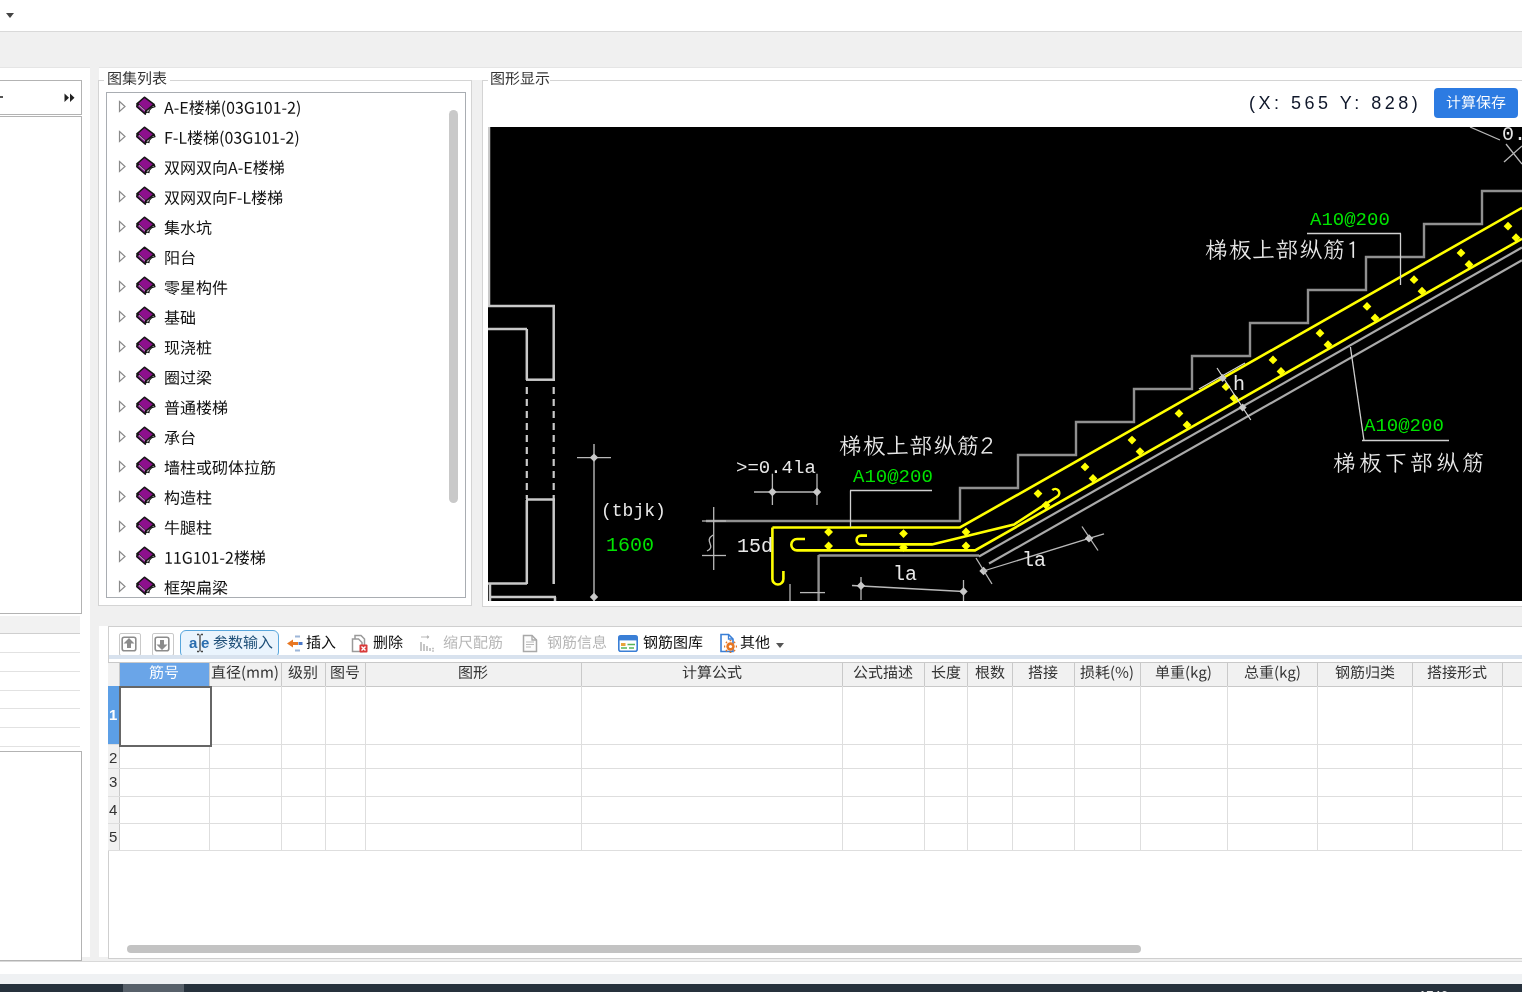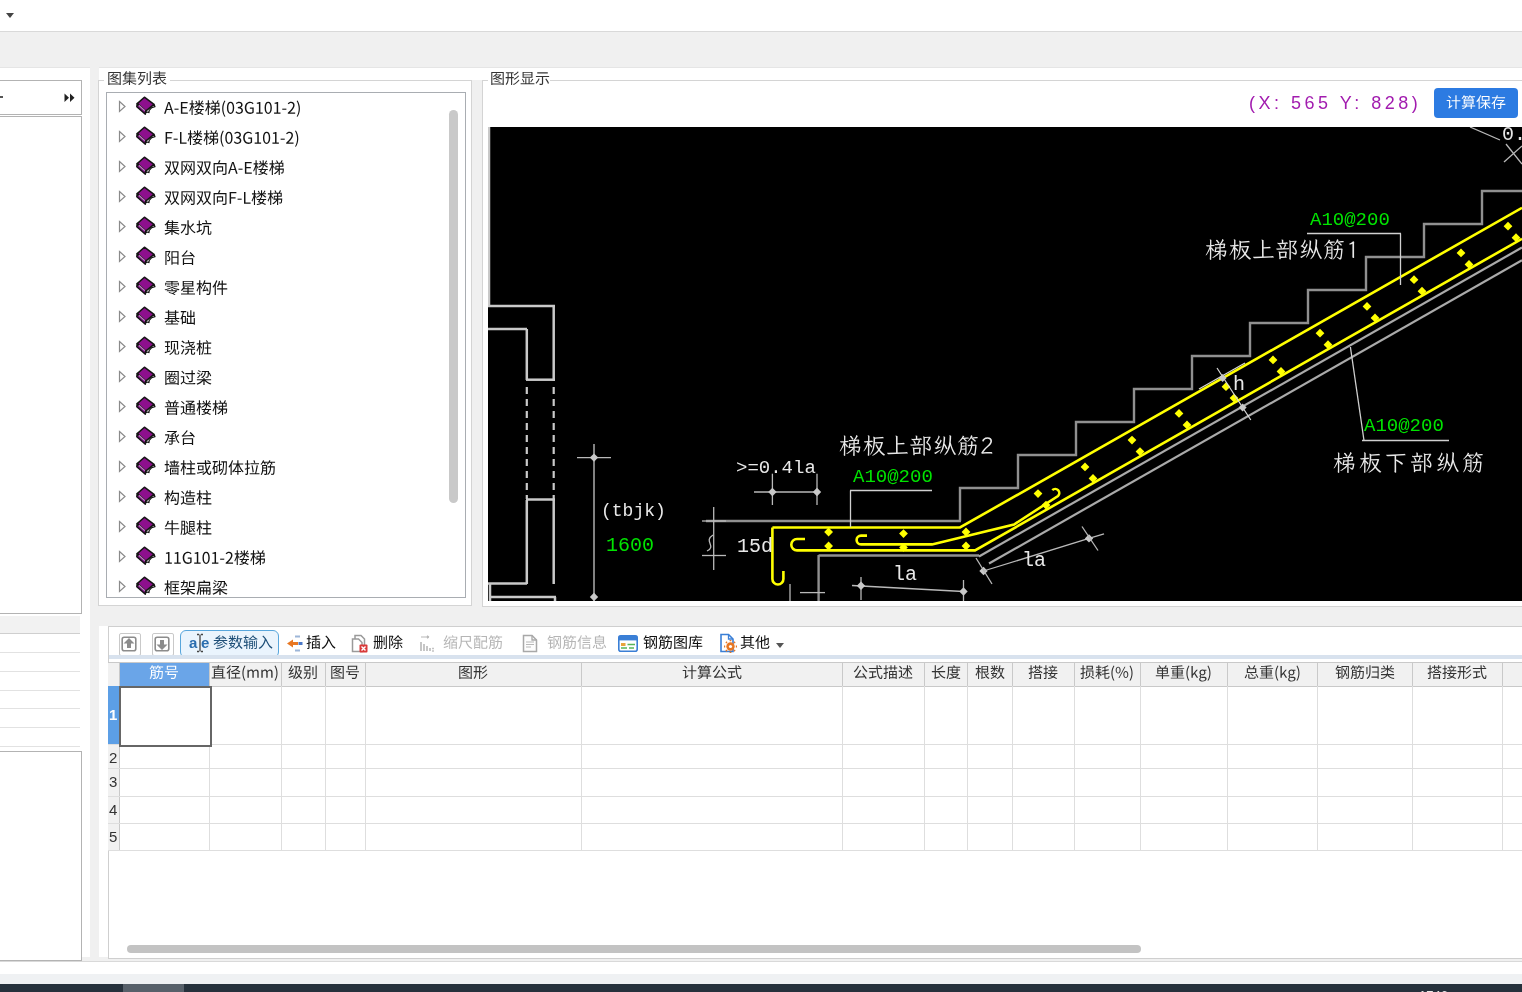--- a/index.html
+++ b/index.html
@@ -515,21 +515,21 @@
 <div class="a" style="left:482px;top:80px;width:1048px;height:525px;border:1px solid #d4d4d4;background:#fff"></div>
 <div class="a" style="left:488px;top:72px;width:62px;height:16px;background:#fff"></div>
 <svg class="a" style="left:490.0px;top:71.0px;" width="62" height="19">
     <g transform="translate(0,12.82) scale(0.01500,-0.01500)" fill="#333">
       <use href="#s56FE" x="0"></use>
       <use href="#s5F62" x="1000"></use>
       <use href="#s663E" x="2000"></use>
       <use href="#s793A" x="3000"></use>
     </g>
   </svg>
-<div class="a" style="left:1249px;top:93px;font:normal 18px 'Liberation Sans',sans-serif;color:#a21caf;white-space:pre;letter-spacing:3.5px">(X: 565 Y: 828)</div>
+<div class="a" style="left:1249px;top:93px;font:normal 18px 'Liberation Sans',sans-serif;color:#0f172a;white-space:pre;letter-spacing:3.5px">(X: 565 Y: 828)</div>
 <div class="a" style="left:1434px;top:88px;width:84px;height:30px;background:#2c7be2;border-radius:4px"></div>
 <svg class="a" style="left:1446.0px;top:95.0px;" width="62" height="19">
     <g transform="translate(0,12.82) scale(0.01500,-0.01500)" fill="#fff">
       <use href="#s8BA1" x="0"></use>
       <use href="#s7B97" x="1000"></use>
       <use href="#s4FDD" x="2000"></use>
       <use href="#s5B58" x="3000"></use>
     </g>
   </svg>
 <svg class="a" style="left:488px;top:127px;background:#000" width="1034" height="474" viewBox="488 127 1034 474">

